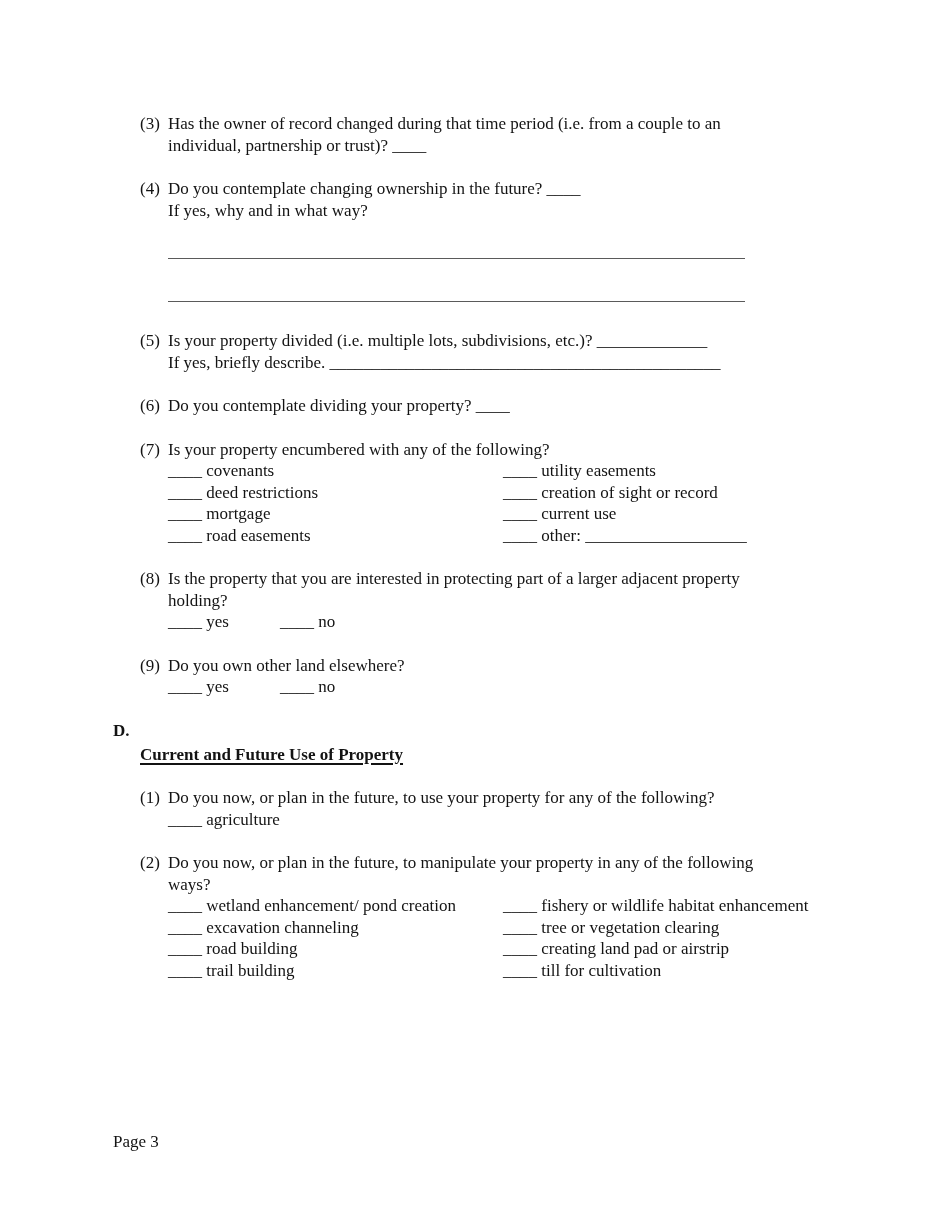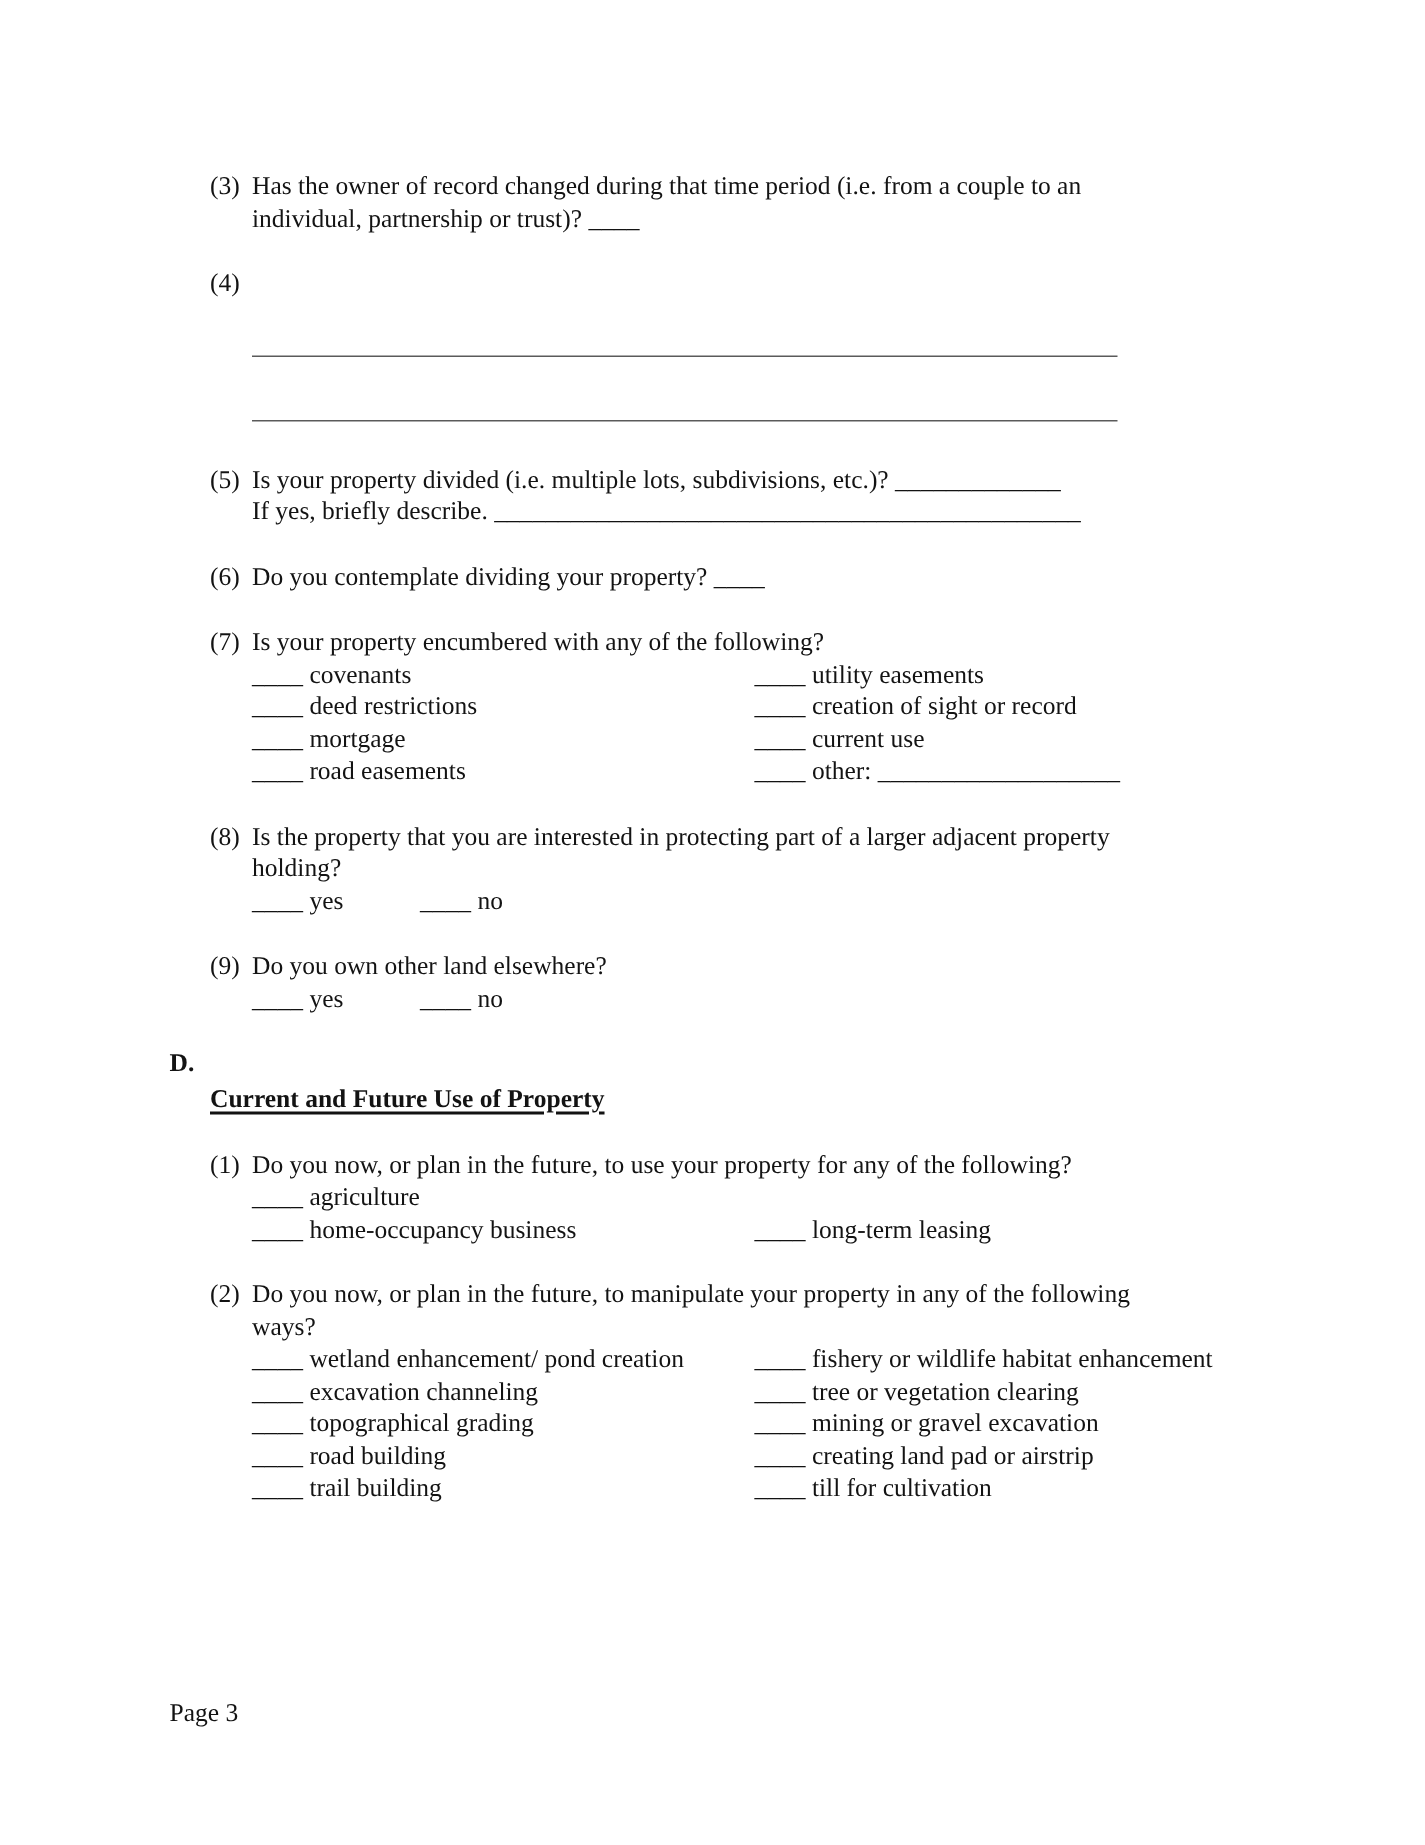--- a/index.html
+++ b/index.html
@@ -46,20 +46,24 @@
   <div class="q block">
     <span class="qnum">(3)</span>
     <div class="qbody">
       <div>Has the owner of record changed during that time period (i.e. from a couple to an</div>
       <div>individual, partnership or trust)? ____</div>
     </div>
   </div>
 
   <div class="q block">
     <span class="qnum">(4)</span>
+    <div class="qbody">
+      <div>Do you contemplate changing ownership in the future? ____</div>
+      <div>If yes, why and in what way?</div>
+    </div>
   </div>
 
   <div class="answer-lines">
     <div class="rule rule-1"></div>
     <div class="rule rule-2"></div>
   </div>
 
   <div class="q block">
     <span class="qnum">(5)</span>
     <div class="qbody">
@@ -126,45 +130,37 @@
     <span class="heading-title">Current and Future Use of Property</span>
   </div>
 
   <div class="q block">
     <span class="qnum">(1)</span>
     <div class="qbody">
       <div>Do you now, or plan in the future, to use your property for any of the following?</div>
       <div class="opt-row">
         <span class="opt-left">____ agriculture</span>
       </div>
-      <div class="opt-row">
-        <span class="opt-left">____ home-occupancy business</span>
-        <span class="opt-right">____ long-term leasing</span>
-      </div>
     </div>
   </div>
 
   <div class="q block">
     <span class="qnum">(2)</span>
     <div class="qbody">
       <div>Do you now, or plan in the future, to manipulate your property in any of the following</div>
       <div>ways?</div>
       <div class="opt-row">
         <span class="opt-left">____ wetland enhancement/ pond creation</span>
         <span class="opt-right">____ fishery or wildlife habitat enhancement</span>
       </div>
       <div class="opt-row">
         <span class="opt-left">____ excavation channeling</span>
         <span class="opt-right">____ tree or vegetation clearing</span>
       </div>
       <div class="opt-row">
-        <span class="opt-left">____ topographical grading</span>
-        <span class="opt-right">____ mining or gravel excavation</span>
-      </div>
-      <div class="opt-row">
         <span class="opt-left">____ road building</span>
         <span class="opt-right">____ creating land pad or airstrip</span>
       </div>
       <div class="opt-row">
         <span class="opt-left">____ trail building</span>
         <span class="opt-right">____ till for cultivation</span>
       </div>
     </div>
   </div>
 

